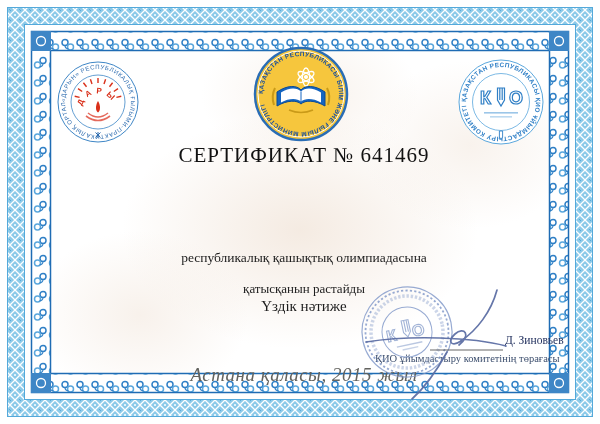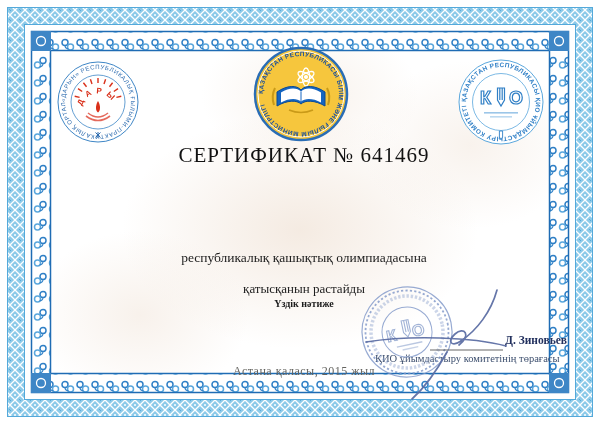--- a/index.html
+++ b/index.html
@@ -14,23 +14,23 @@
   .wm3{left:360px;top:60px;width:220px;height:170px;
        background:radial-gradient(ellipse at center, rgba(243,232,222,0.55) 0%, rgba(243,232,222,0) 70%);}
   .wm4{left:200px;top:20px;width:220px;height:150px;
        background:radial-gradient(ellipse at center, rgba(241,228,216,0.5) 0%, rgba(241,228,216,0) 70%);}
   .ctext{position:absolute;left:68px;right:60px;text-align:center;color:#1d1d1d;}
   .title{top:143px;font-size:21px;letter-spacing:1px;color:#111;}
   .name{top:190px;font-size:14.5px;}
   .line1{top:220px;font-size:13.5px;}
   .line2{top:250px;font-size:13.5px;}
   .line3{top:281px;font-size:13px;}
-  .result{top:298px;font-size:10px;font-weight:bold;}
-  .footer{top:364px;font-size:12px;color:#63635f;letter-spacing:0.5px;}
-  .sig-name{position:absolute;left:505px;top:334px;font-size:11.5px;font-weight:bold;color:#22305e;text-align:center;}
+  .result{top:298px;font-size:15px;font-weight:normal;}
+  .footer{top:364px;font-size:19px;font-style:italic;color:#63635f;letter-spacing:0.5px;}
+  .sig-name{position:absolute;left:505px;top:334px;font-size:11.5px;font-weight:normal;color:#22305e;text-align:center;}
   .sig-role{position:absolute;left:375px;top:353px;width:200px;
             font-size:10.5px;color:#3d4f6e;}
   .logo{position:absolute;}
   svg{display:block;}
 </style>
 </head>
 <body>
 
 <div class="page">
 

